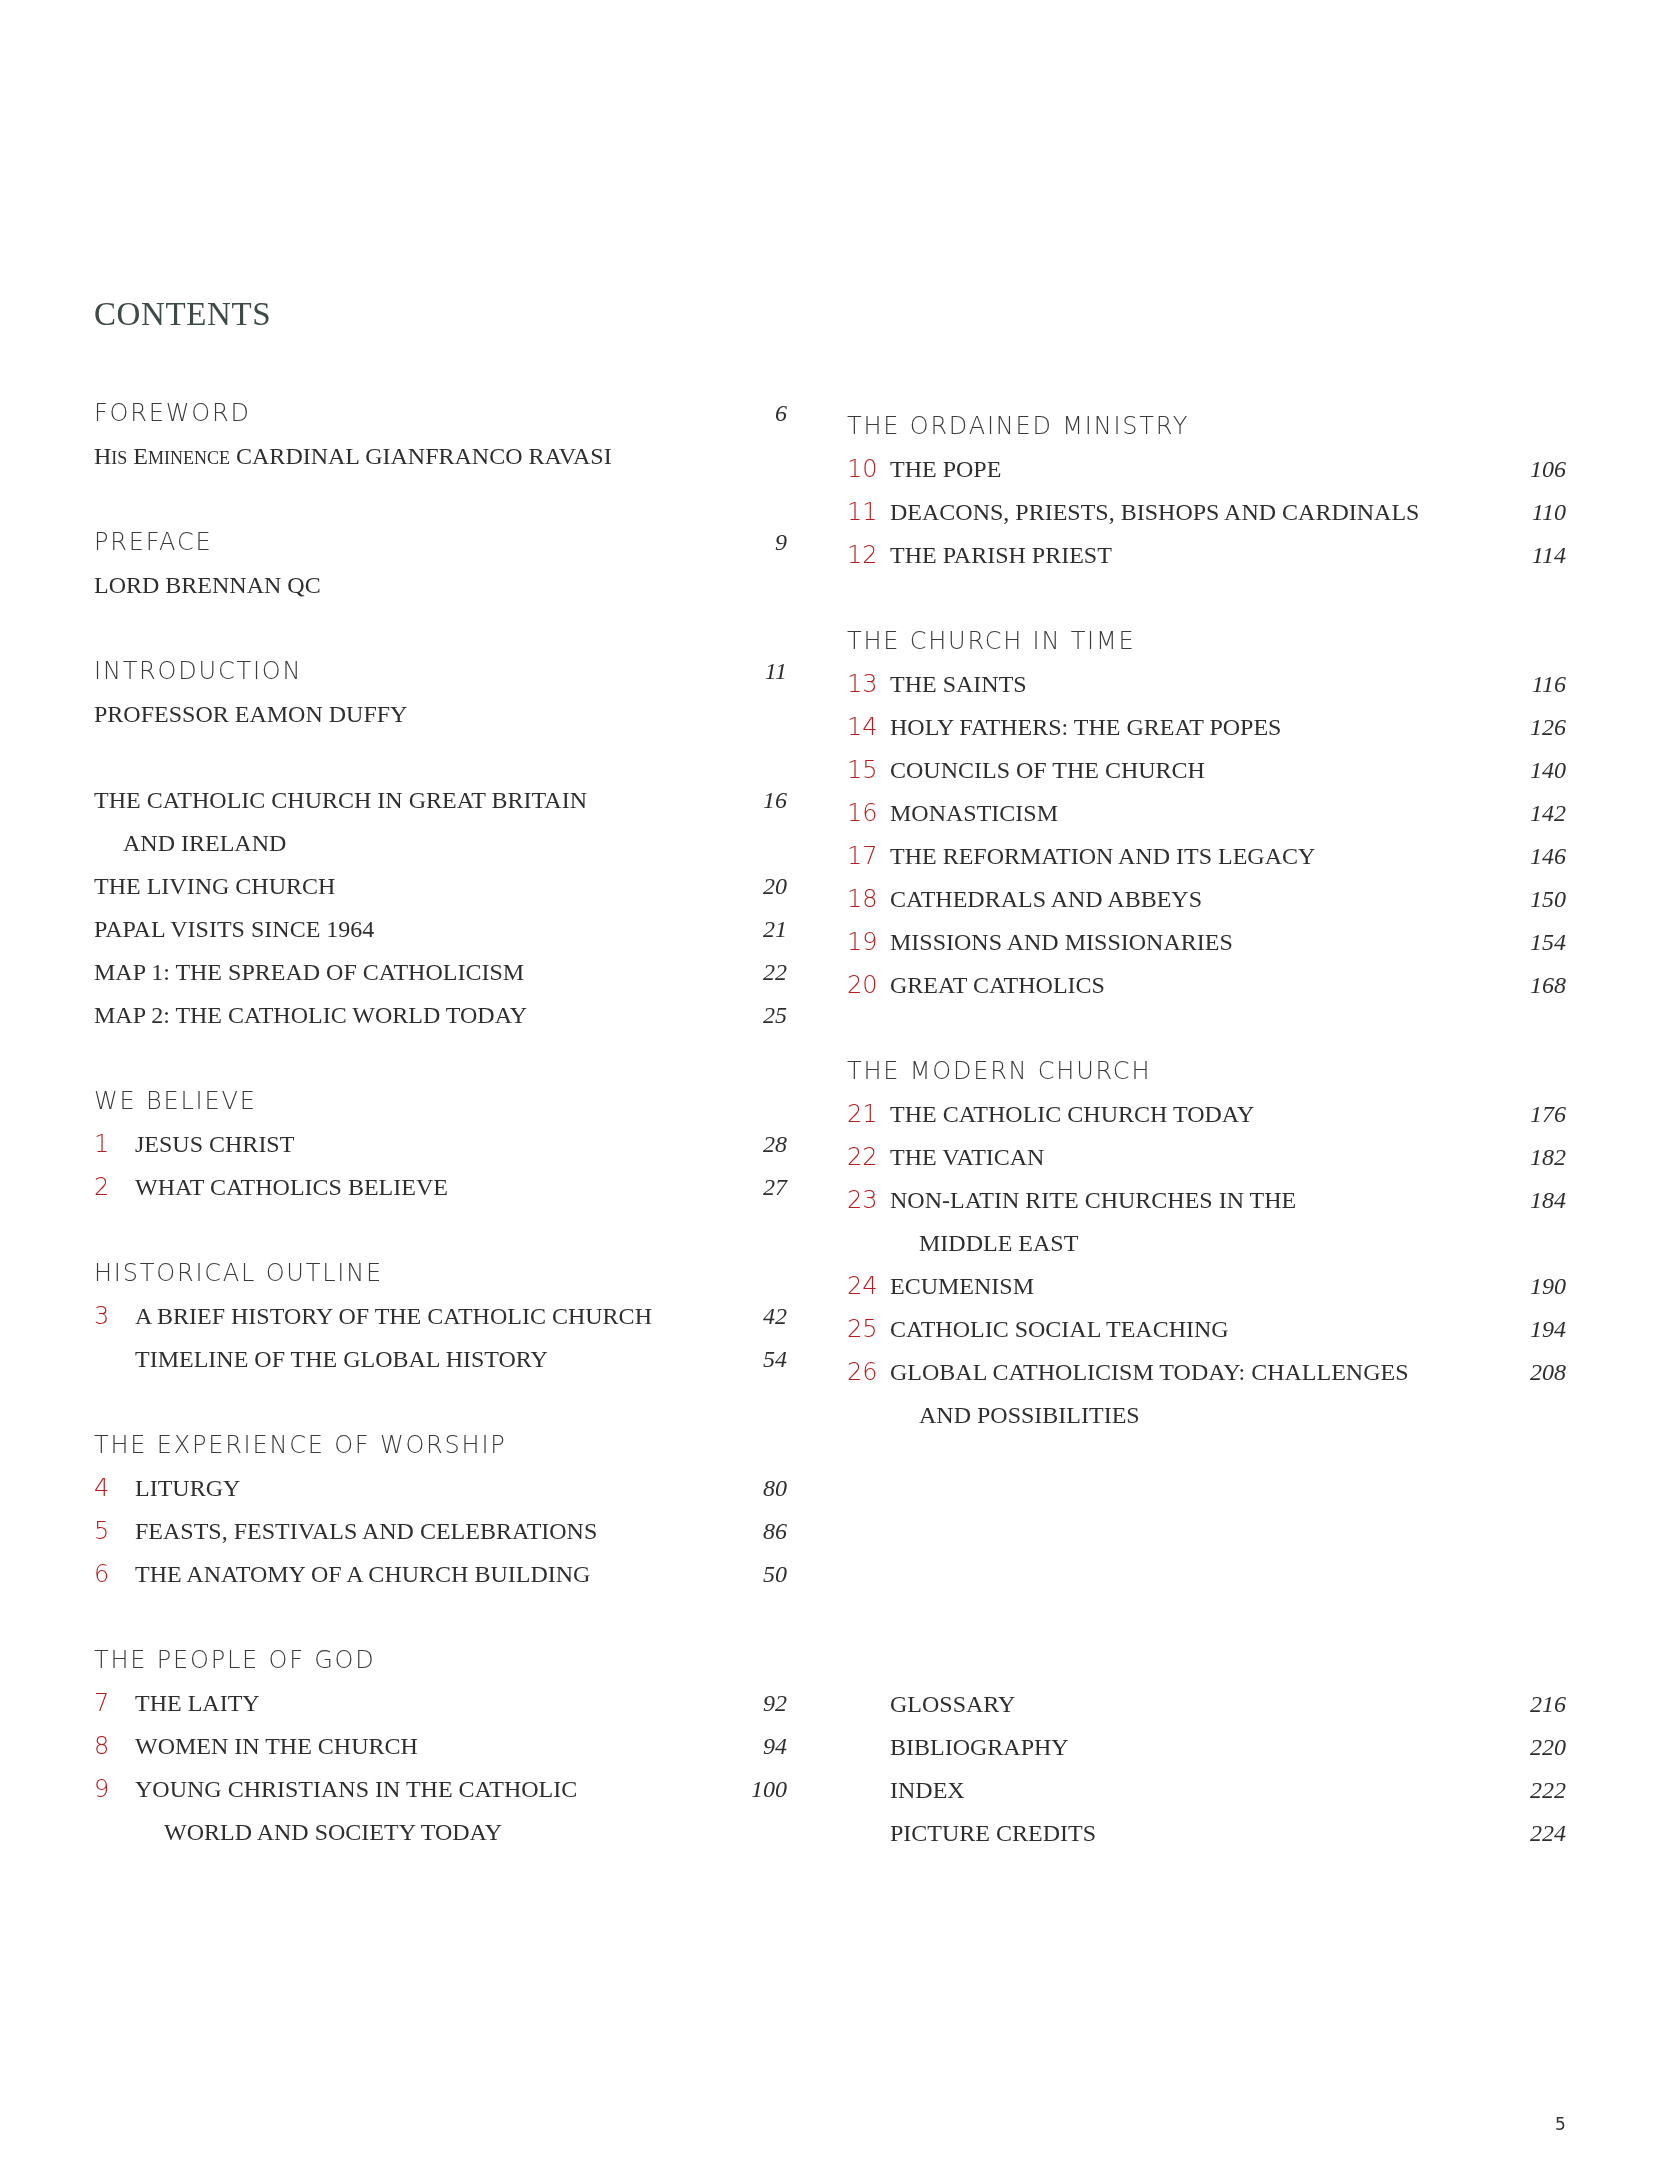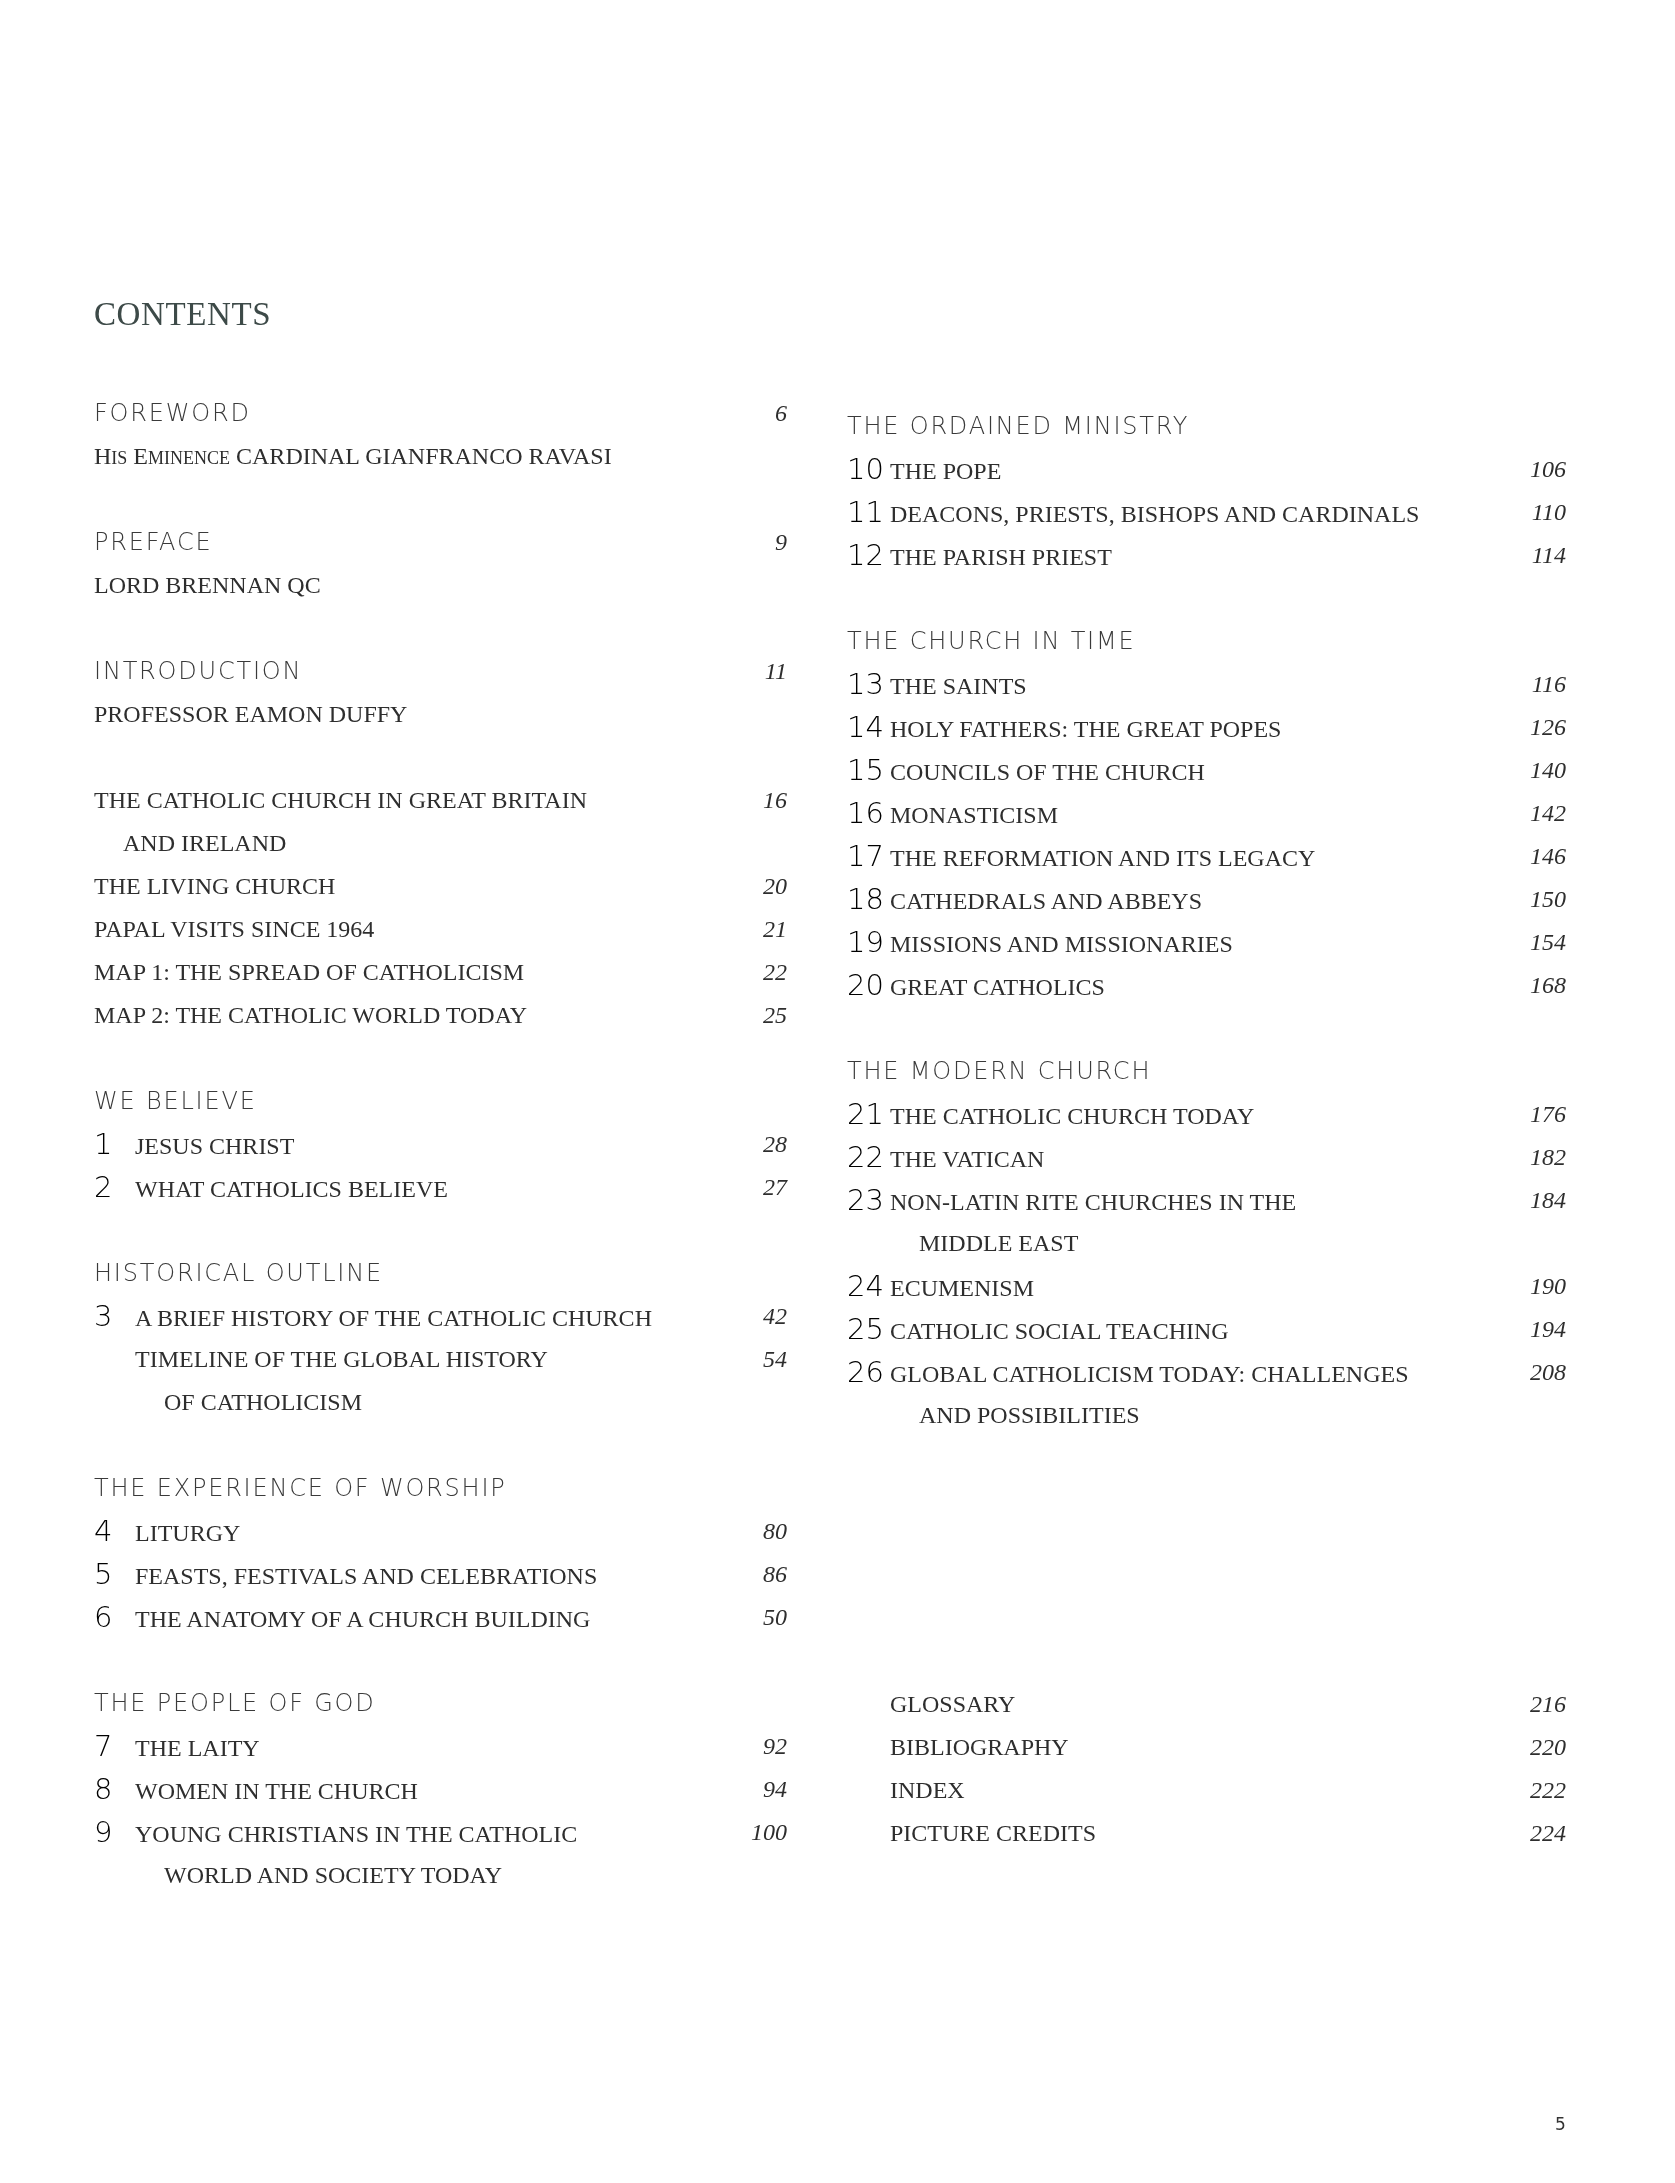--- a/index.html
+++ b/index.html
@@ -6,21 +6,21 @@
   body { width:1675px; height:2183px; position:relative; overflow:hidden; color:#2e2e2e; }
   .title { position:absolute; left:94px; top:296px; font-family:"Liberation Serif", serif; font-size:33px; color:#3d4a48; letter-spacing:0.6px; }
   .col { position:absolute; width:693px; }
   .col-left { left:94px; top:392px; }
   .col-right { left:847px; top:405px; width:719px; }
   .col-right-bottom { left:847px; top:1683px; width:719px; }
   .section { margin-bottom:43px; }
   .row { position:relative; height:43px; line-height:43px; white-space:nowrap; }
   .heading { font-family:"DejaVu Sans", sans-serif; font-weight:200; font-size:24px; color:#3a3a3a; letter-spacing:1.8px; }
   .entry { font-family:"Liberation Serif", serif; font-size:24px; color:#2e2e2e; }
-  .num { display:inline-block; font-family:"DejaVu Sans", sans-serif; font-weight:200; font-size:29px; color:#000000; }
+  .num { display:inline-block; font-family:"DejaVu Sans", sans-serif; font-weight:200; font-size:24px; color:#b91c1c; }
   .col-left .num { width:41px; }
   .col-right .num, .col-right-bottom .num { width:43px; }
   .cont-1 { padding-left:29px; }
   .cont-num { padding-left:41px; }
   .cont-num2 { padding-left:70px; }
   .cont-r { padding-left:72px; }
   .page { position:absolute; right:0; top:0; font-family:"Liberation Serif", serif; font-style:italic; font-size:24px; color:#2e2e2e; }
   .sc { font-size:18px; }
   .it { }
   .pageno { position:absolute; left:1555px; top:2114px; font-family:"DejaVu Sans", sans-serif; font-size:17px; color:#333; }
@@ -99,21 +99,20 @@
   <div class="section">
     <div class="row heading">HISTORICAL OUTLINE</div>
     <div class="row entry">
       <span class="num">3</span><span>A BRIEF HISTORY OF THE CATHOLIC CHURCH</span>
       <span class="page">42</span>
     </div>
     <div class="row entry cont-num">
       <span>TIMELINE OF THE GLOBAL HISTORY</span>
       <span class="page">54</span>
     </div>
-    <div class="row entry cont-num2">OF CATHOLICISM</div>
   </div>
 
   <div class="section">
     <div class="row heading">THE EXPERIENCE OF WORSHIP</div>
     <div class="row entry">
       <span class="num">4</span><span>LITURGY</span>
       <span class="page">80</span>
     </div>
     <div class="row entry">
       <span class="num">5</span><span>FEASTS, FESTIVALS AND CELEBRATIONS</span>

